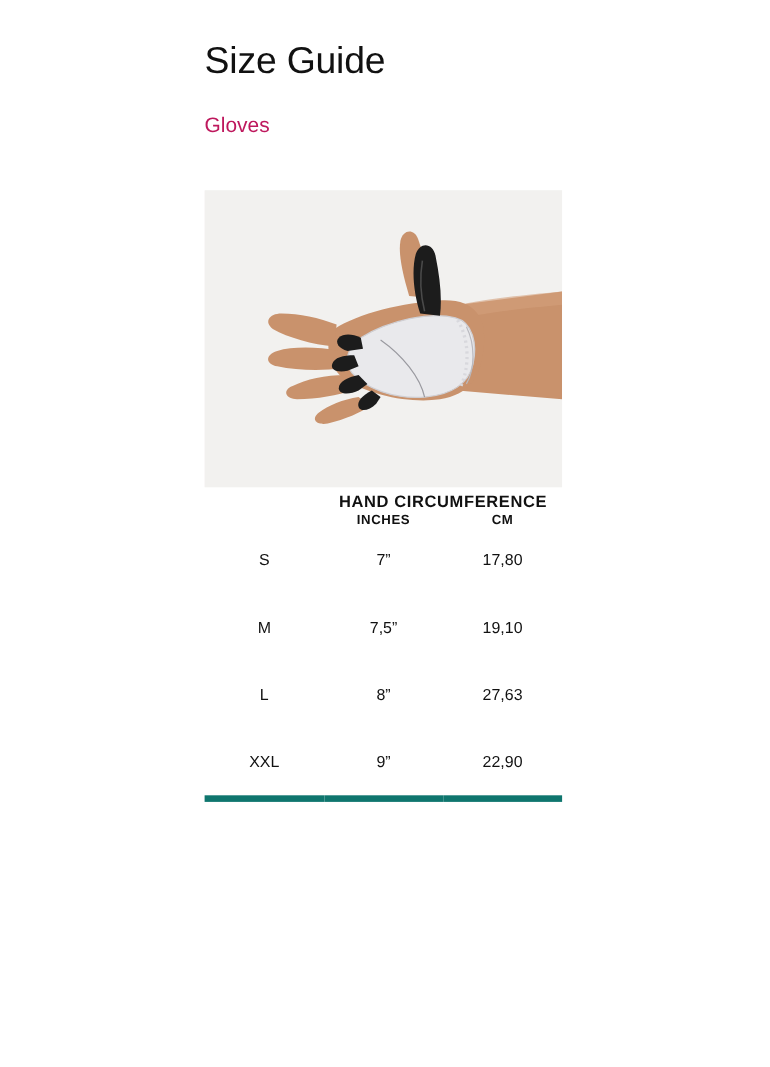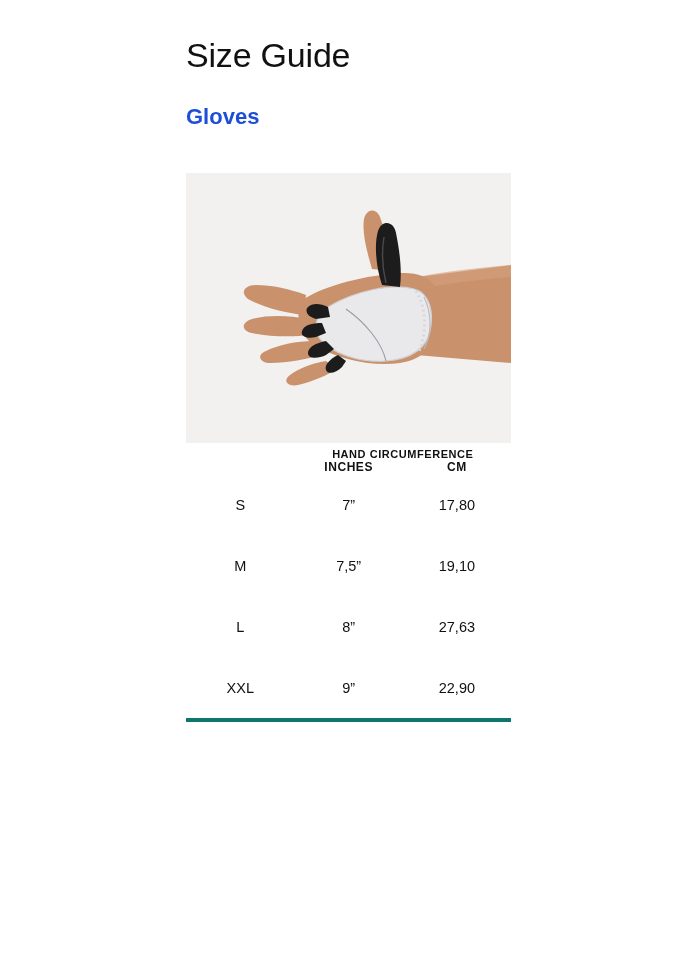--- a/index.html
+++ b/index.html
@@ -27,23 +27,23 @@
     font-size: 34px;
     font-weight: 400;
     letter-spacing: -0.2px;
     color: #111111;
     line-height: 1.1;
   }
   .subtitle {
     position: absolute;
     left: 186px;
     top: 105px;
-    font-size: 22px;
-    font-weight: 700;
-    color: #1d4ed8;
+    font-size: 19px;
+    font-weight: 400;
+    color: #be185d;
     line-height: 1.1;
   }
 
   
   .photo {
     position: absolute;
     left: 186px;
     top: 173px;
     width: 325px;
     height: 270px;
@@ -68,21 +68,21 @@
     width: 325px;
     table-layout: fixed;
   }
   table.size-table th,
   table.size-table td {
     text-align: center;
     padding: 0;
     border: 0;
   }
   .hdr-span {
-    font-size: 11px;
+    font-size: 15px;
     font-weight: bold;
     letter-spacing: 0.55px;
     padding-bottom: 20px;
     padding-top: 6px;
     color: #111111;
   }
   .col-size {
     width: 33.4%;
   }
   .col-in {
@@ -99,21 +99,21 @@
     color: #111111;
   }
   tbody tr td {
     font-size: 14.5px;
     font-weight: 400;
     color: #111111;
     height: 61px;
     border-top: 1px solid #1b1b1b;
   }
   tbody tr:last-child td {
-    border-bottom: 4px solid #0f766e;
+    border-bottom: 6px solid #0f766e;
   }
 </style>
 </head>
 <body>
 
 <div class="page">
 
   <div class="title">Size Guide</div>
   <div class="subtitle">Gloves</div>
 

